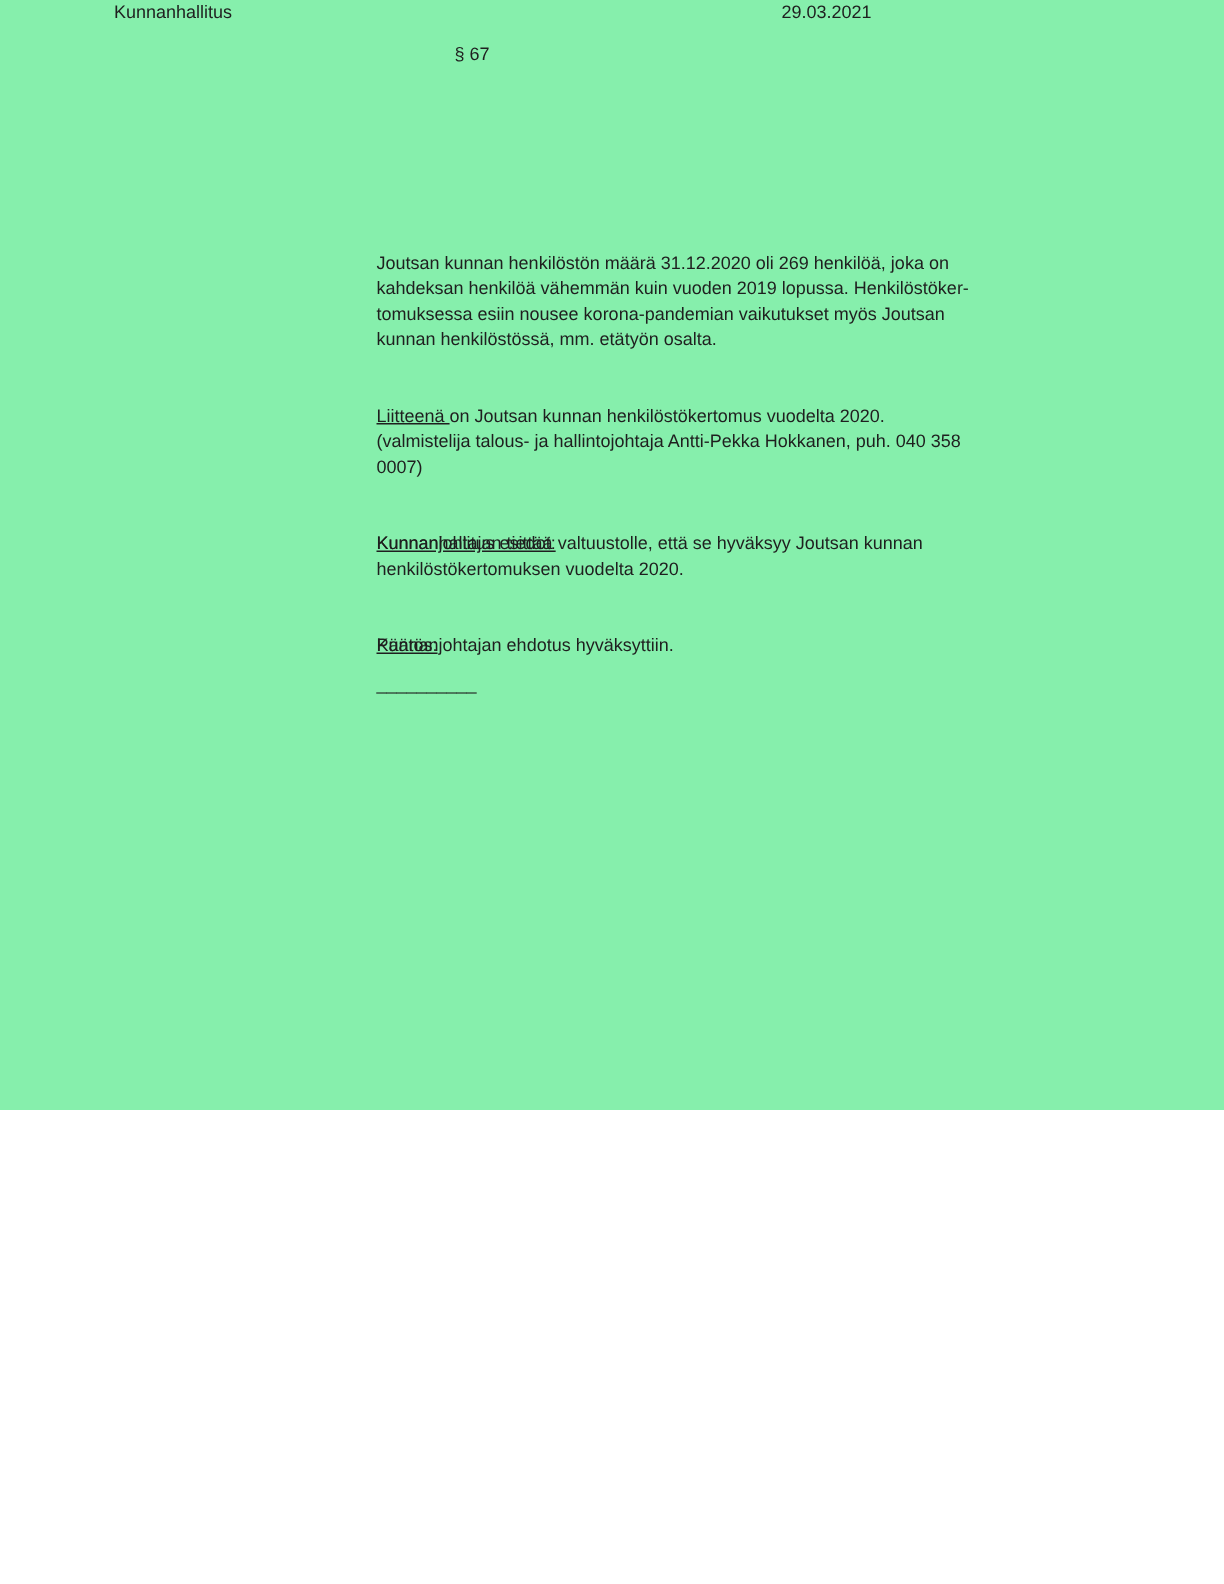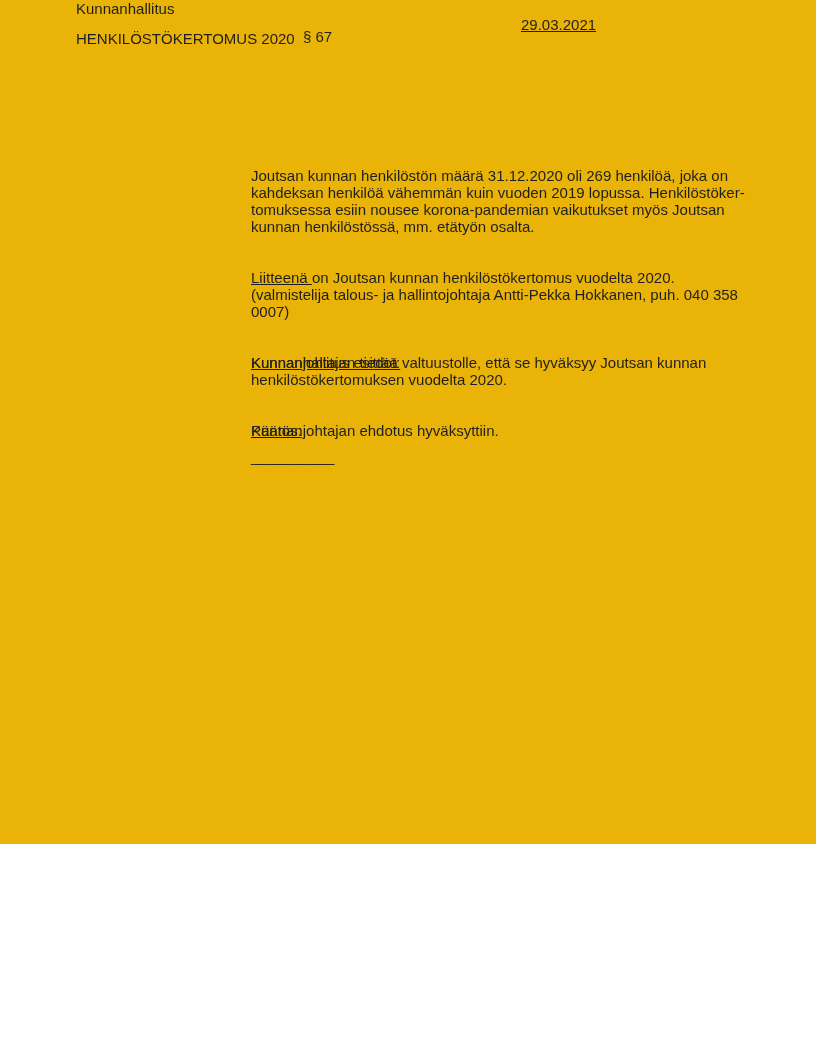--- a/index.html
+++ b/index.html
@@ -3,24 +3,24 @@
 <meta charset="utf-8">
 <style>
   html, body {
     margin: 0;
     padding: 0;
     background: #ffffff;
   }
   .page {
     position: relative;
     width: 816px;
-    height: 844px;
-    background: #eab308;
+    height: 740px;
+    background: #86efac;
     font-family: "Liberation Sans", sans-serif;
-    font-size: 15px;
+    font-size: 12px;
     line-height: 17px;
     color: #1f1f1f;
     overflow: hidden;
   }
   .abs {
     position: absolute;
     white-space: pre-line;
   }
   .body-col {
     left: 251px;
@@ -30,23 +30,22 @@
     text-decoration: underline;
   }
 </style>
 </head>
 <body>
 
 <div class="page">
 
   <div class="abs" style="left:76px; top:0px;">Kunnanhallitus</div>
   <div class="abs" style="left:303px; top:0px;margin-top:28px;">§ 67</div>
-  <div class="abs" style="left:521px; top:16px;text-decoration:underline;">29.03.2021</div>
+  <div class="abs" style="left:521px; top:0px;">29.03.2021</div>
 
-  <div class="abs" style="left:76px; top:30px;">HENKILÖSTÖKERTOMUS 2020</div>
 
 
   <div class="abs body-col" style="top:167px;">Joutsan kunnan henkilöstön määrä 31.12.2020 oli 269 henkilöä, joka on
 kahdeksan henkilöä vähemmän kuin vuoden 2019 lopussa. Henkilöstöker-
 tomuksessa esiin nousee korona-pandemian vaikutukset myös Joutsan
 kunnan henkilöstössä, mm. etätyön osalta.</div>
 
   <div class="abs body-col" style="top:252px;">
     <span class="u">Liitteenä </span><span>on Joutsan kunnan henkilöstökertomus vuodelta 2020.</span>
   </div>

